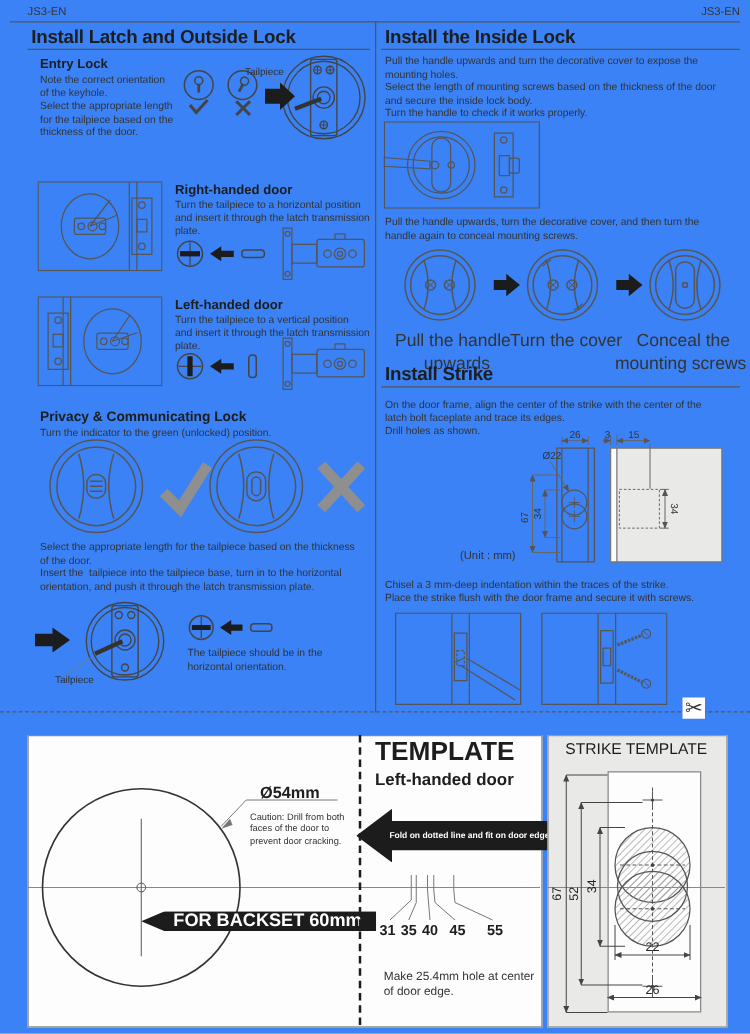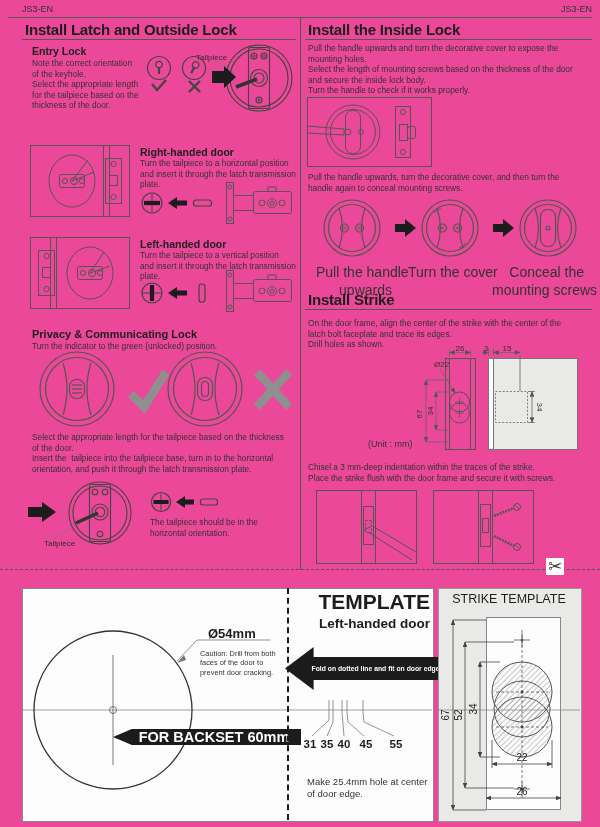--- a/index.html
+++ b/index.html
@@ -1,16 +1,16 @@
 <!DOCTYPE html>
 <html><head>
 <meta charset="utf-8">
 <style>
   html,body{margin:0;padding:0;background:#e8e8e8;}
-  #page{position:relative;width:600px;height:827px;background:#ec4899;overflow:hidden;
+  #page{position:relative;width:600px;height:827px;background:#3b82f6;overflow:hidden;
         font-family:"Liberation Sans","DejaVu Sans",sans-serif;color:#2f2f2f;}
   .abs{position:absolute;}
   .pre{white-space:pre;line-height:1.28;}
   .doccode{font-size:9px;color:#333;}
   .sect-title{font-size:15px;font-weight:bold;color:#1d1d1d;letter-spacing:-0.2px;text-align:center;}
   .rule{background:#555;height:1px;}
   .vrule{background:#555;width:1px;}
   .subhead{font-size:10.5px;font-weight:bold;color:#1d1d1d;}
   .body{font-size:8.3px;color:#333;}
   .cap{font-size:14px;color:#333;text-align:right;}
@@ -411,21 +411,21 @@
   <div class="abs" style="left:208px;top:626px;font-size:13px;font-weight:bold;color:#1d1d1d">Ø54mm</div>
   <div class="abs pre" style="left:200px;top:649px;font-size:7.4px;color:#333">Caution: Drill from both
 faces of the door to
 prevent door cracking.</div>
 
   <div class="abs banner" style="left:113px;top:729px;width:174px;height:16px;font-size:14.5px;clip-path:polygon(0 50%,10% 0,100% 0,100% 100%,10% 100%);padding-left:14px">FOR BACKSET 60mm</div>
 
   <div class="abs dashv" style="left:287px;top:588px;height:232px"></div>
   <div class="abs banner" style="left:285px;top:647px;width:137px;height:43px;font-size:6.8px;clip-path:polygon(0 50%,18% 0,18% 23%,100% 23%,100% 77%,18% 77%,18% 100%);padding-left:22px">Fold on dotted line and fit on door edge</div>
 
-  <div class="abs" style="left:300px;top:590px;width:130px;text-align:right">
+  <div class="abs" style="left:300px;top:590px;width:130px;text-align:left">
     <div style="font-size:21px;font-weight:bold;color:#1d1d1d">TEMPLATE</div>
     <div style="font-size:13.5px;font-weight:bold;color:#1d1d1d;margin-top:2px">Left-handed door</div>
   </div>
 
   <svg class="abs svgtext" style="left:300px;top:696px" width="132" height="56">
     <g stroke="#777" stroke-width="0.8" fill="none">
       <line x1="29" y1="4" x2="29" y2="16"></line>
         <line x1="33" y1="4" x2="33" y2="16"></line>
         <line x1="42" y1="4" x2="42" y2="16"></line>
         <line x1="47" y1="4" x2="47" y2="16"></line>

